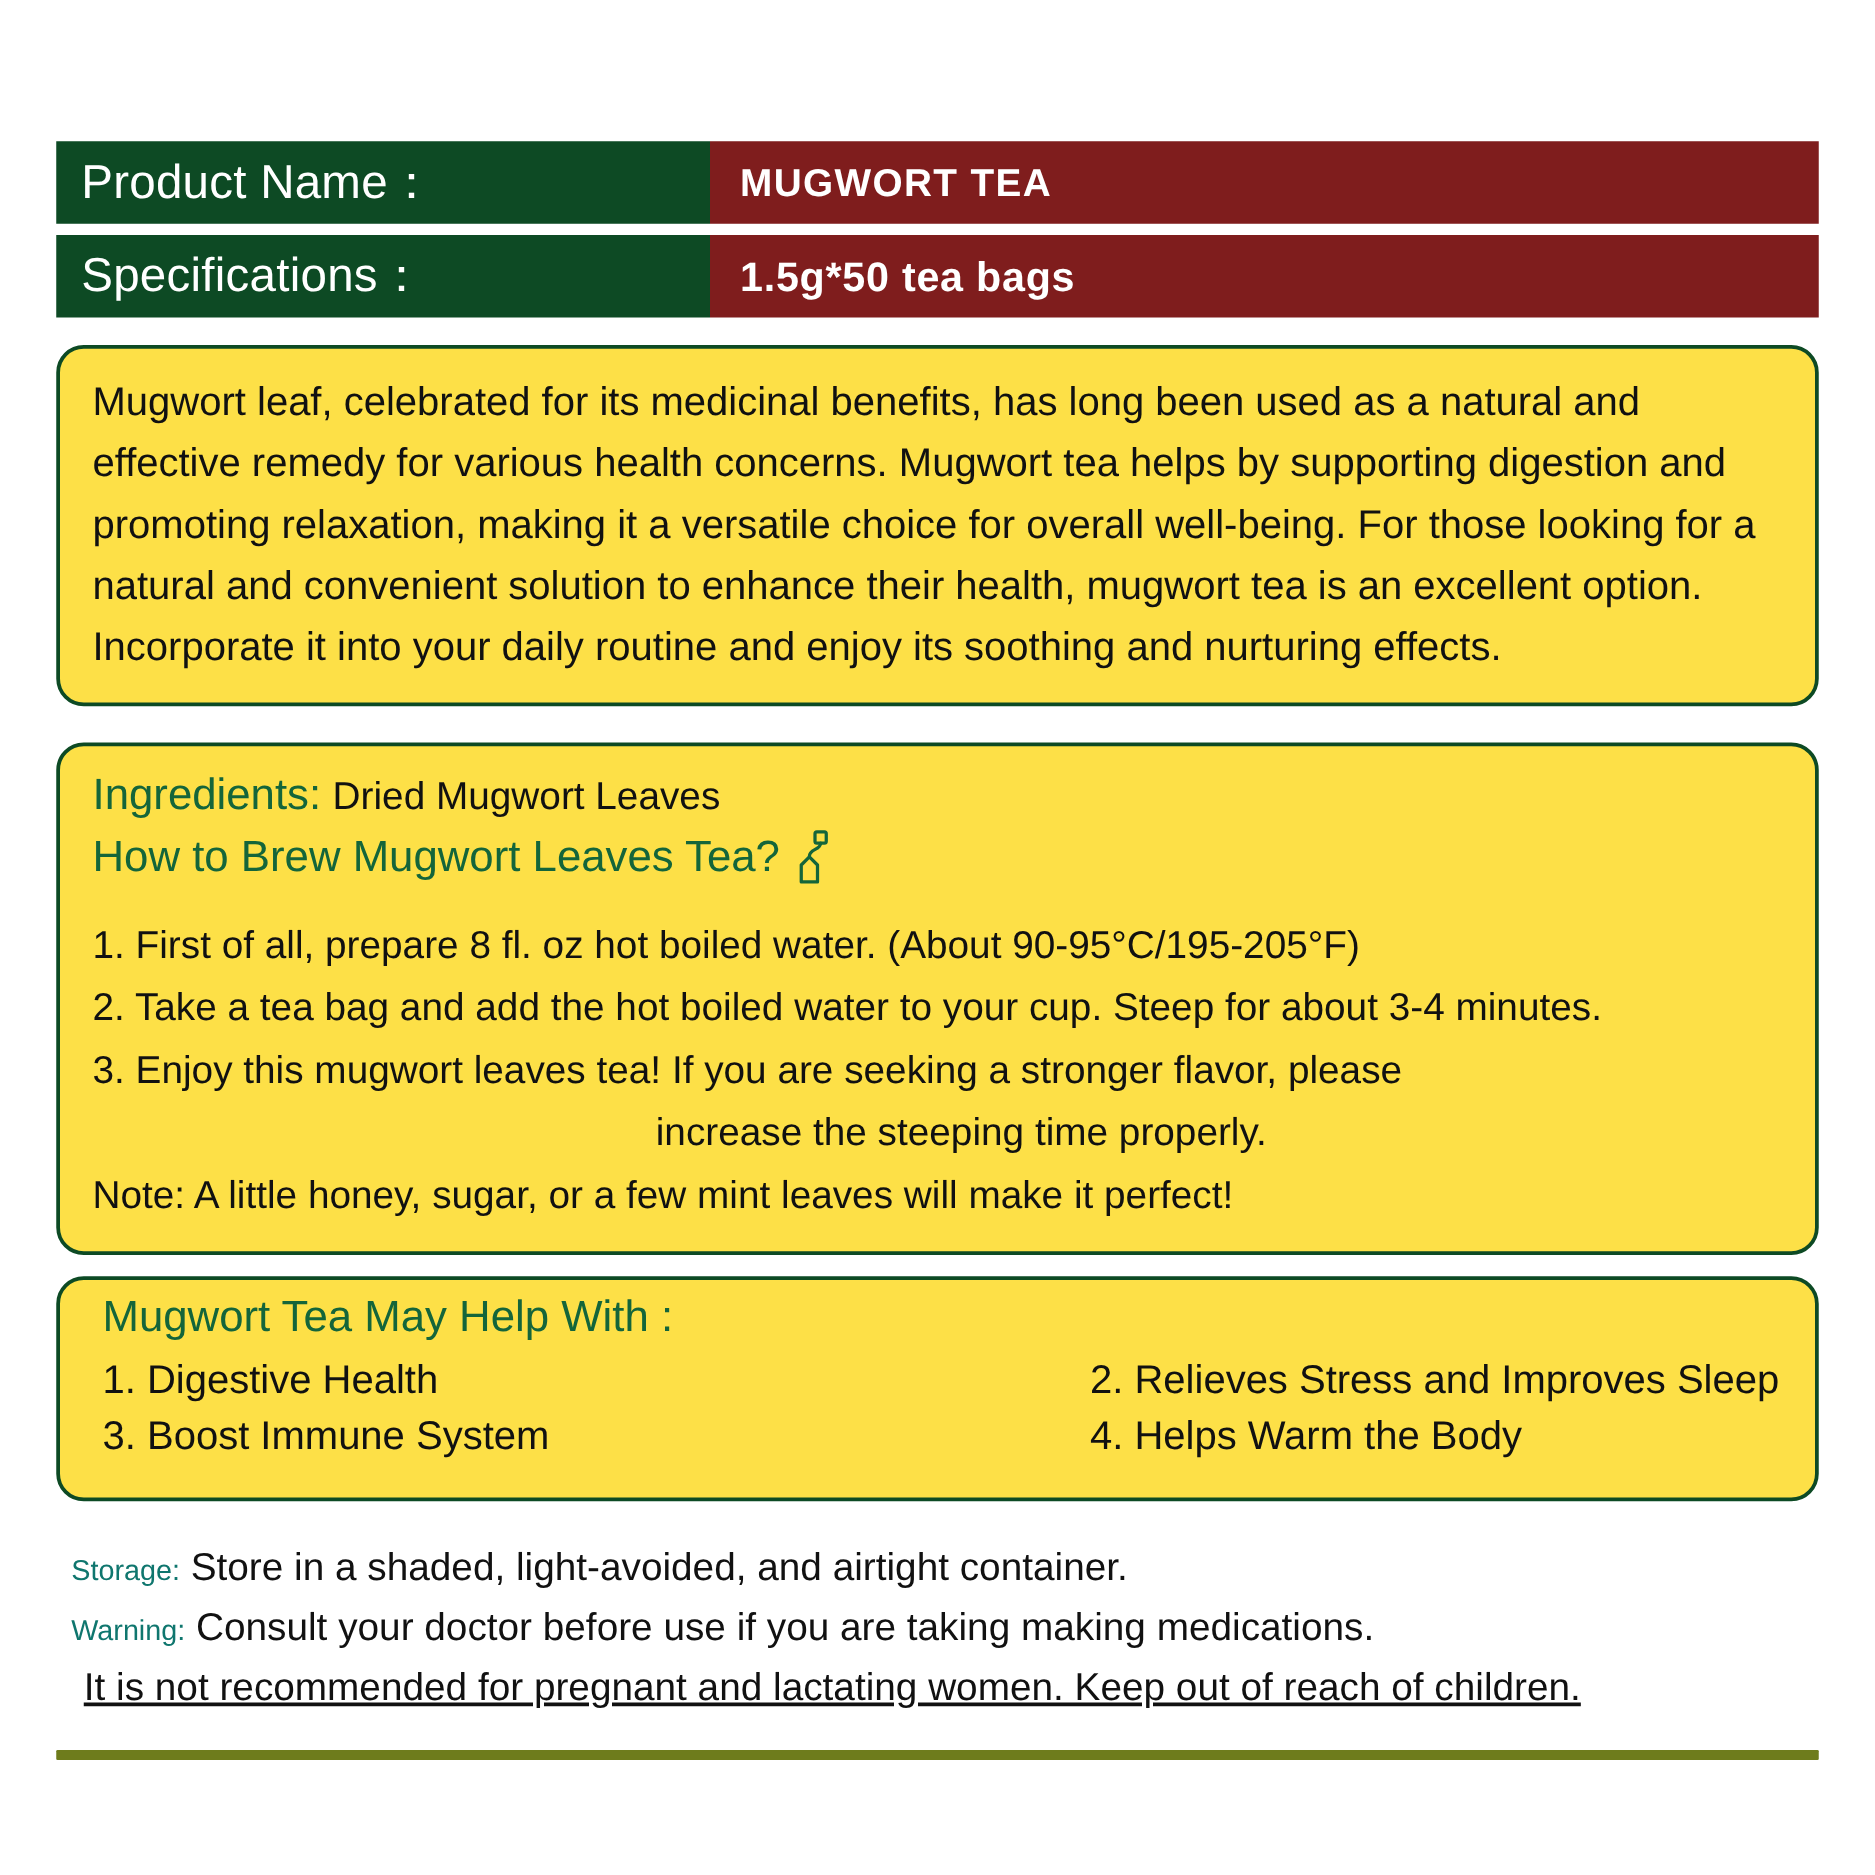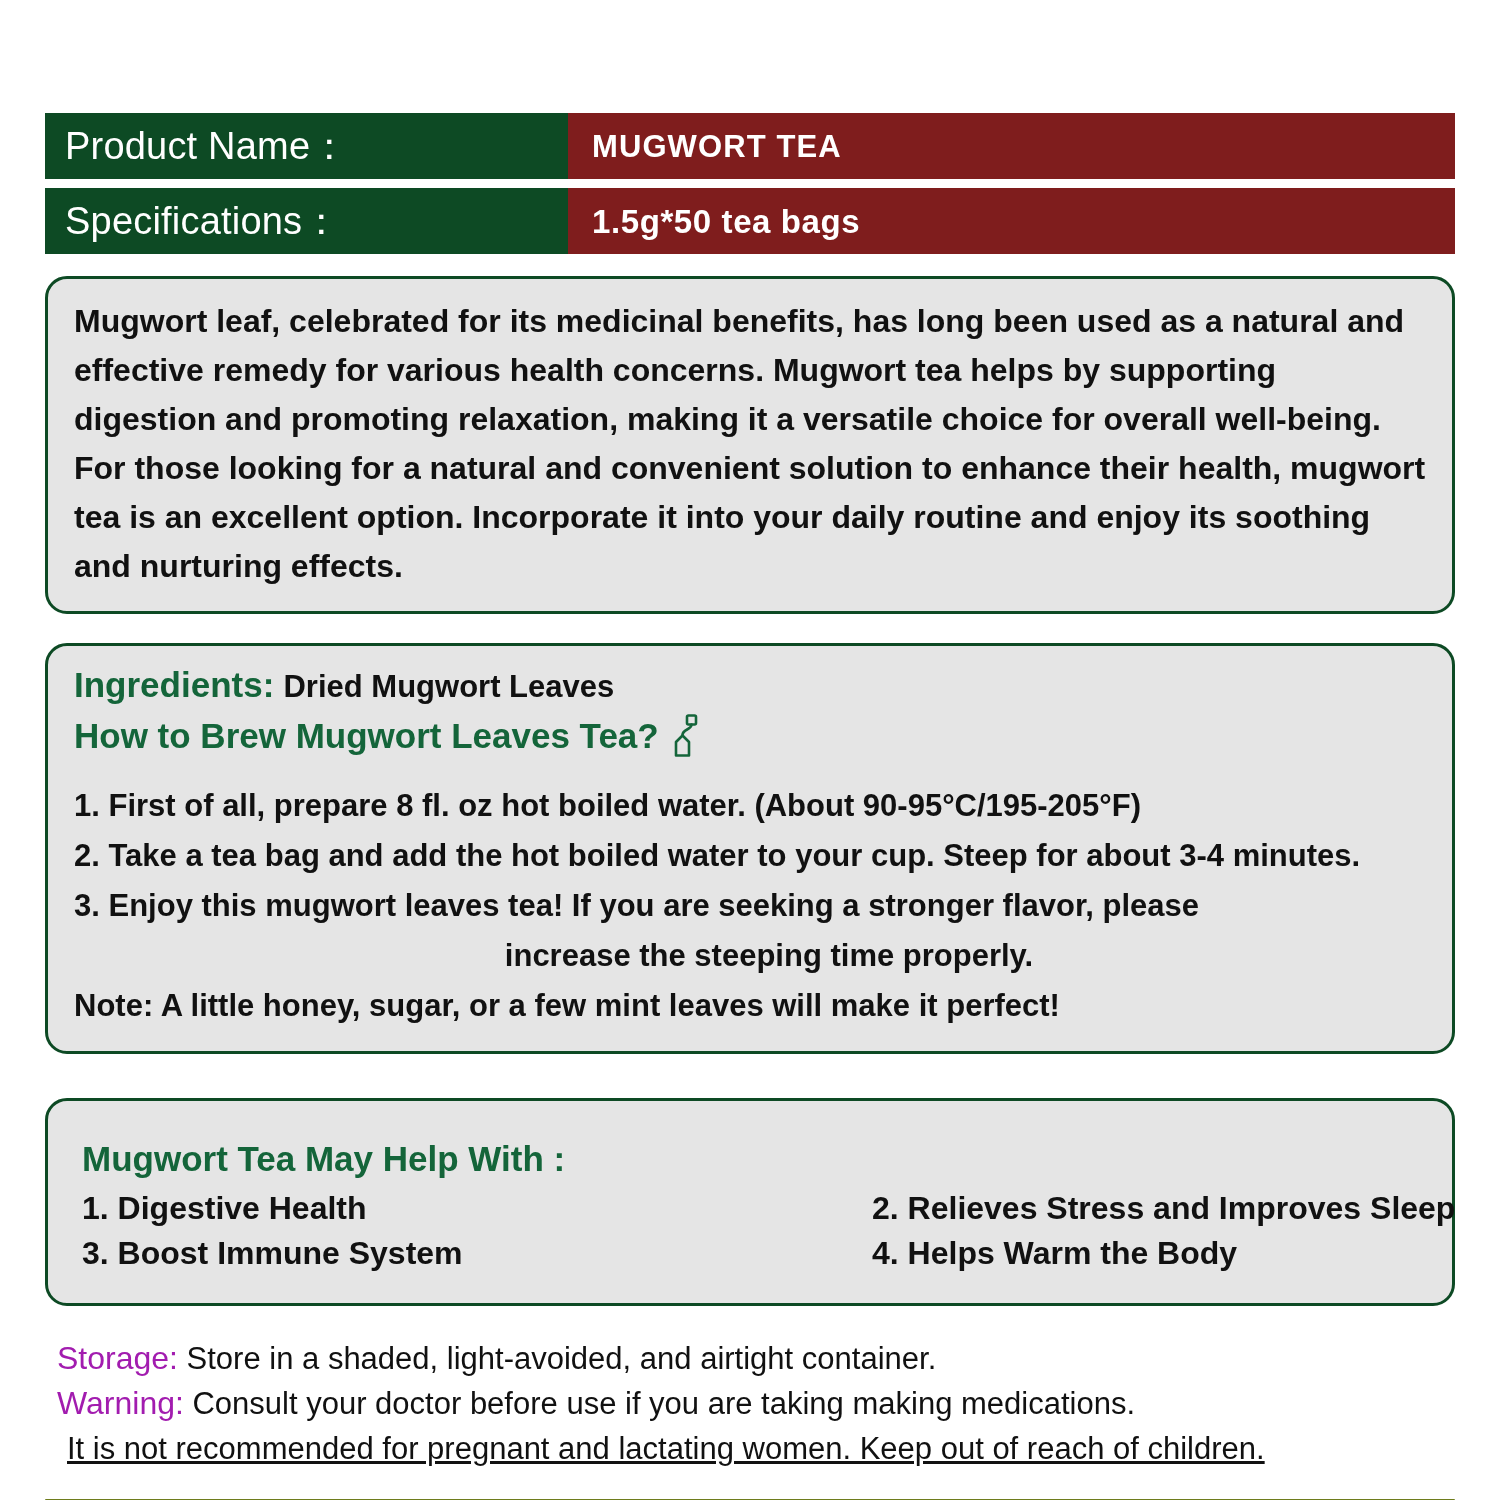--- a/index.html
+++ b/index.html
@@ -59,22 +59,21 @@
   .spec-val.small-caps {
     font-size: 31px;
     letter-spacing: 1.1px;
   }
 
   
   .card {
     border: 3px solid #0d4a24;
     border-radius: 22px;
     box-sizing: border-box;
-    background: #e5e5e5;
-    font-weight: bold;
+    background: #fde047;
   }
 
   .desc-card {
     margin-top: 22px;
     padding: 18px 26px 20px 26px;
   }
   .desc-text {
     font-size: 32px;
     line-height: 49px;
     color: #111111;
@@ -120,22 +119,22 @@
     line-height: 50px;
     color: #111111;
     white-space: nowrap;
   }
   .step.indent {
     padding-left: 38px;
     text-align: center;
   }
 
   .benefits-card {
-    margin-top: 44px;
-    padding: 32px 26px 26px 26px;
+    margin-top: 17px;
+    padding: 4px 26px 26px 26px;
   }
   .benefits-title {
     color: #14653a;
     font-size: 35px;
     line-height: 52px;
     padding-left: 8px;
   }
   .benefits-grid {
     display: grid;
     grid-template-columns: 790px 1fr;
@@ -158,22 +157,22 @@
     font-size: 31px;
     line-height: 45px;
     color: #111111;
     white-space: nowrap;
   }
   .note-line.cont {
     padding-left: 10px;
     text-decoration: underline;
   }
   .note-lbl {
-    color: #a21caf;
-    font-size: 32px;
+    color: #0f766e;
+    font-size: 23px;
   }
 
   .bottom-rule {
     margin-top: 28px;
     height: 8px;
     background: #6e7c1c;
     border-radius: 1px;
   }
 </style>
 </head>

